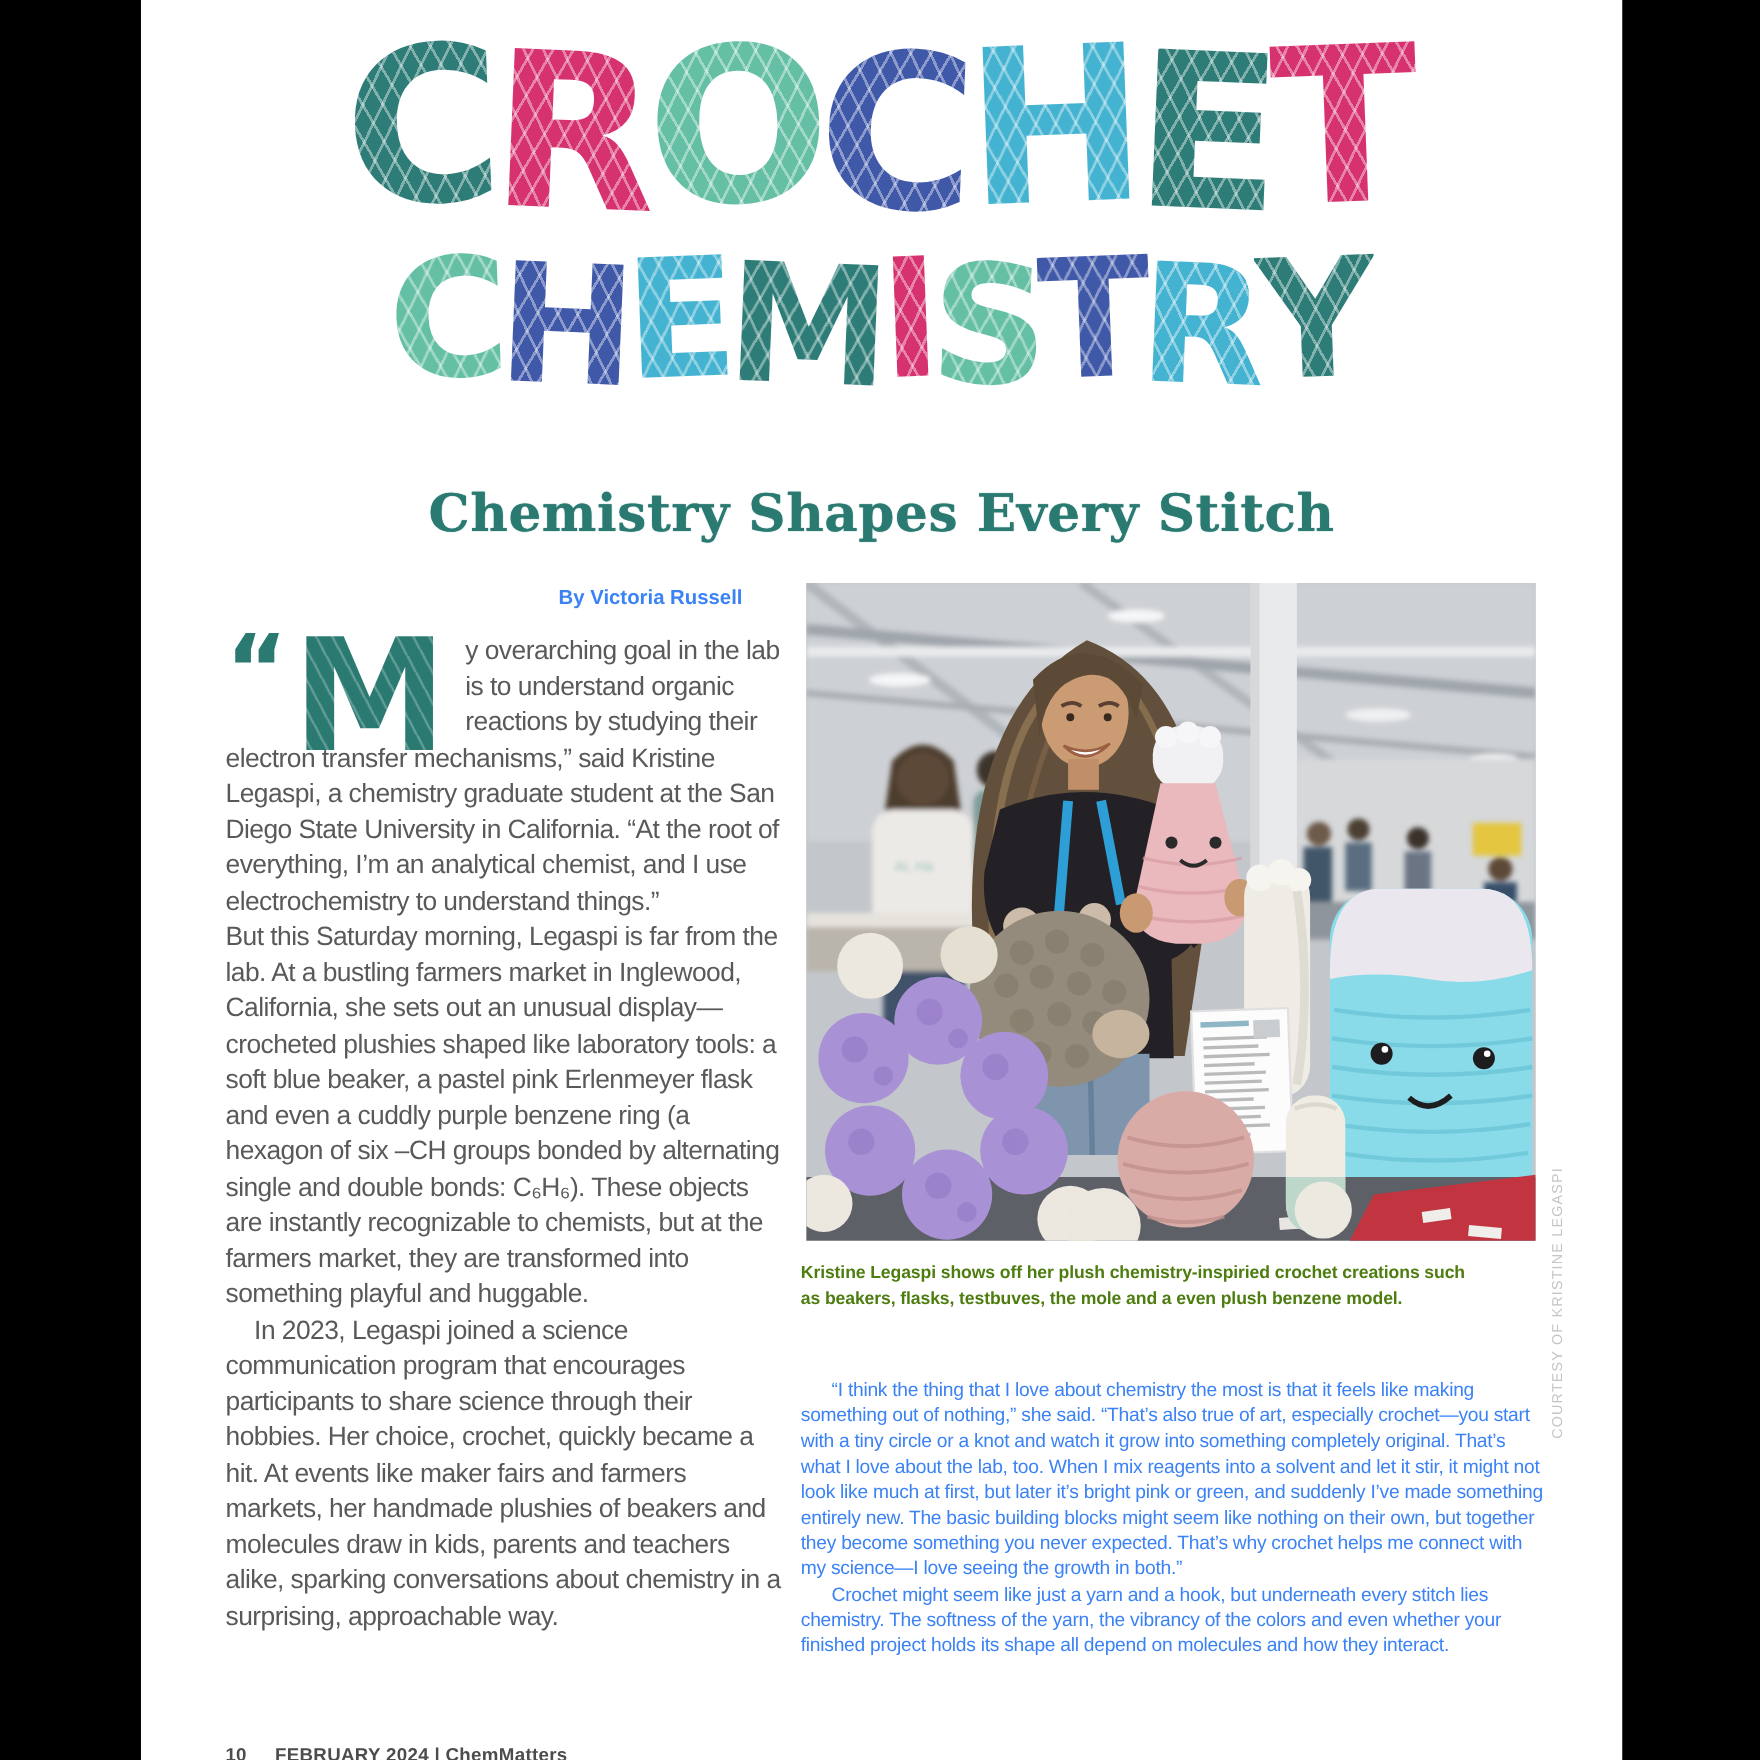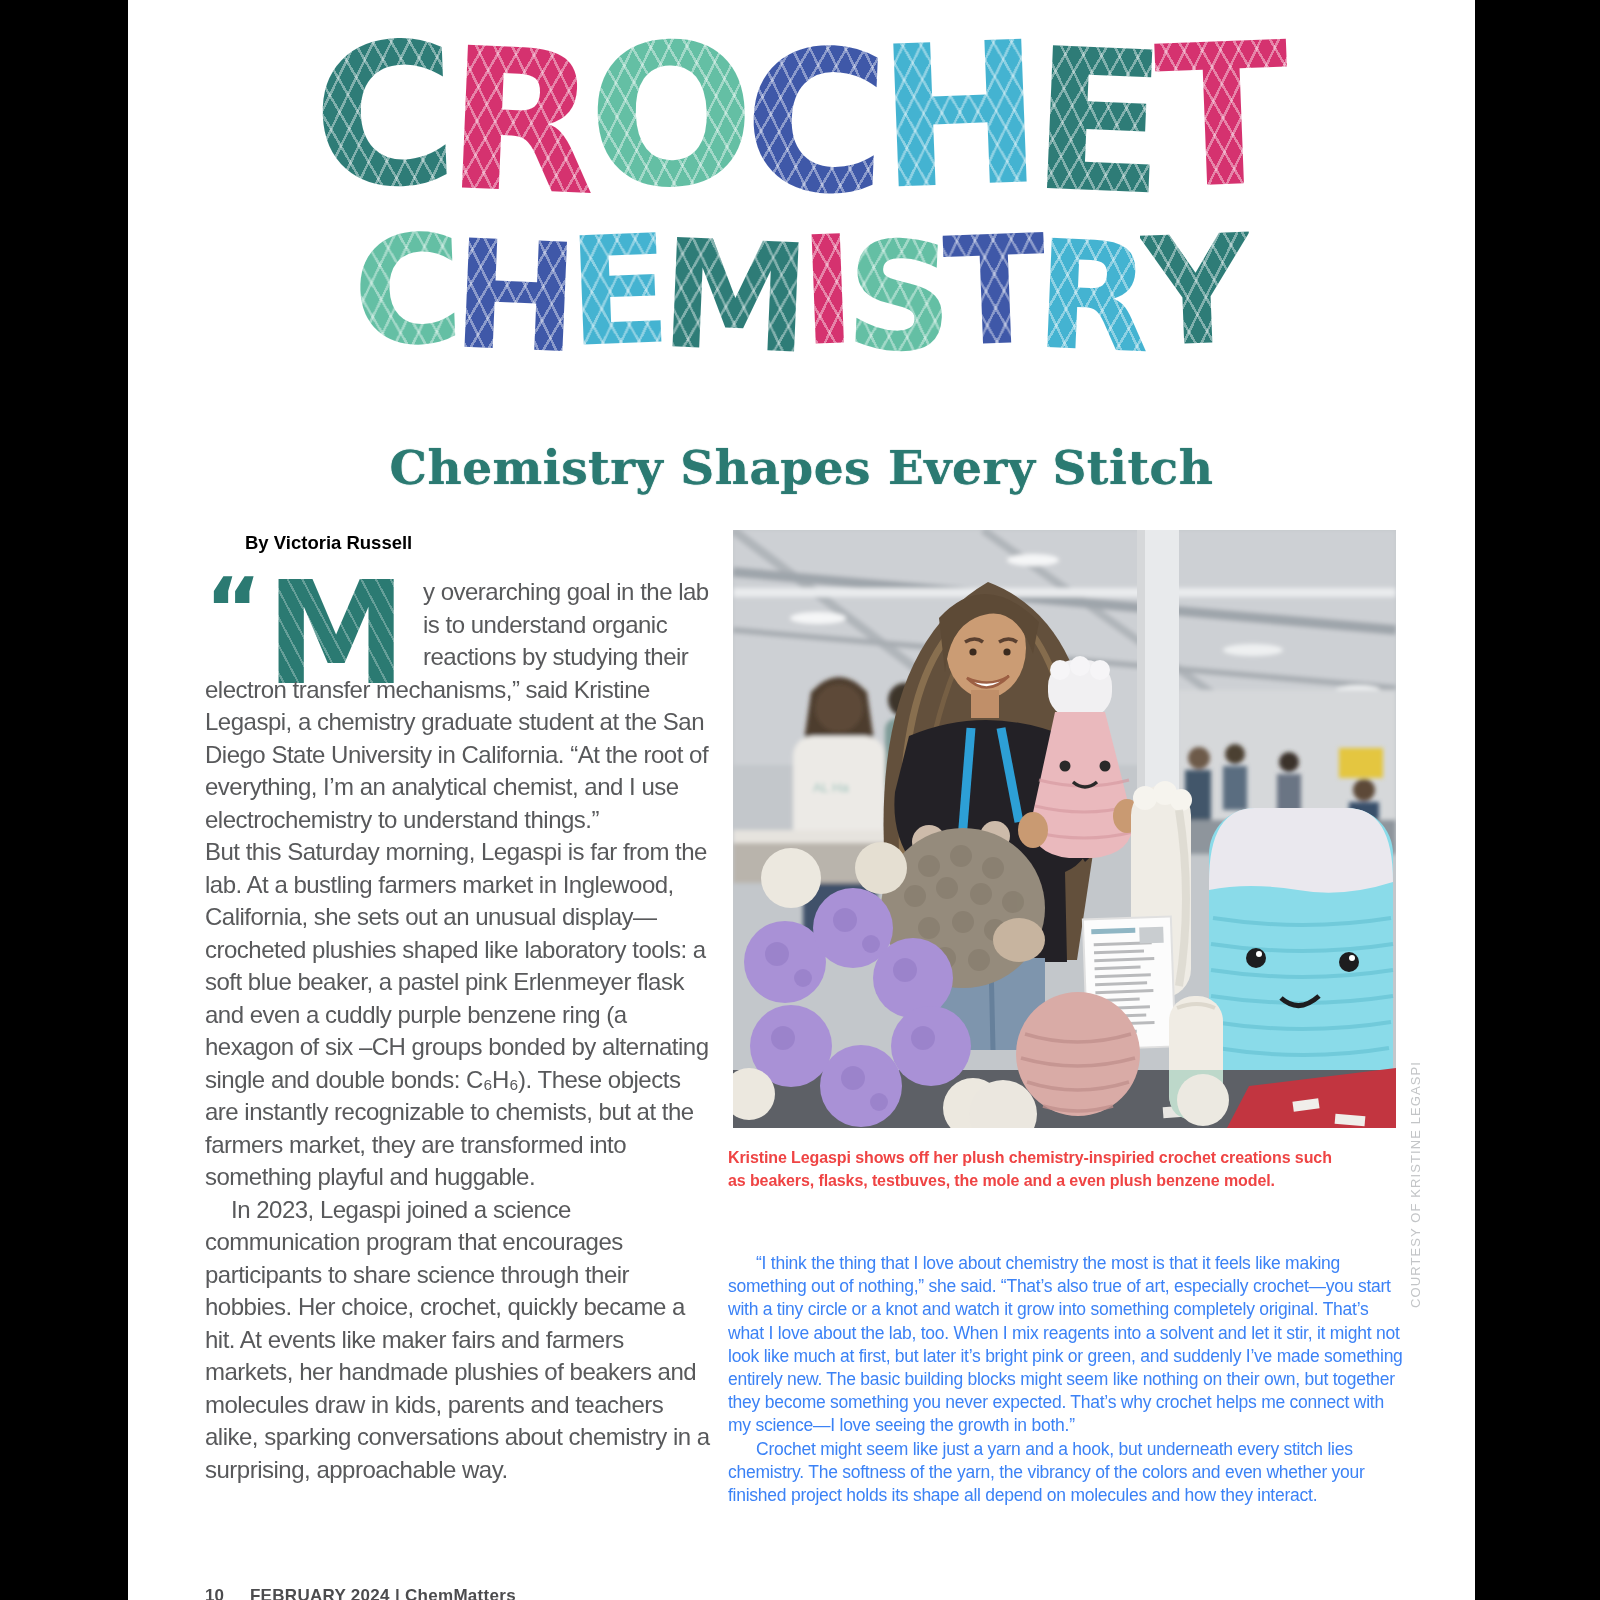--- a/index.html
+++ b/index.html
@@ -32,21 +32,21 @@
   .title-line .knit-letter:nth-child(even){transform:rotate(2.4deg) translateY(6px);}
   
   .subtitle{
     position:absolute;top:440px;left:0;right:0;text-align:center;
     font-family:"DejaVu Serif",serif;font-weight:900;
     font-size:47px;color:#2b7a72;letter-spacing:.5px;
     text-shadow:0 0 1px #2b7a72;
   }
   .left-col{position:absolute;left:77px;top:532px;width:510px;color:#58595b;}
   .byline{
-    text-align:left;font-weight:bold;color:#000000;
+    text-align:right;font-weight:bold;color:#3b82f6;
     font-size:18.5px;margin:0 40px 22px 40px;
   }
   .para{
     font-size:24px;line-height:32.5px;letter-spacing:-0.5px;
     margin:0;text-align:left;
   }
   .para + .para{text-indent:26px;}
   .lead-figure{
     float:left;width:210px;height:96px;display:flex;align-items:flex-start;
     padding-right:8px;
@@ -64,21 +64,21 @@
   }
   
   .photo-wrap{position:absolute;left:605px;top:530px;width:663px;height:598px;background:#c3c7cb;}
   .photo-credit{
     position:absolute;left:1280px;top:956px;height:352px;
     writing-mode:vertical-rl;transform:rotate(180deg);
     font-size:13px;letter-spacing:1.1px;color:#c3c5c7;white-space:nowrap;
   }
   .caption{
     position:absolute;left:600px;top:1146px;width:616px;
-    font-size:16px;line-height:23px;font-weight:bold;color:#ef4444;
+    font-size:16px;line-height:23px;font-weight:bold;color:#4d7c0f;
     letter-spacing:-0.1px;
   }
   .right-col{position:absolute;left:600px;top:1252px;width:680px;color:#3b82f6;}
   .para-sm{
     font-size:17.5px;line-height:23.2px;letter-spacing:-0.25px;
     margin:0;text-indent:28px;
   }
   
   .footer{
     position:absolute;left:77px;top:1586px;font-size:17px;color:#4c4c4e;

